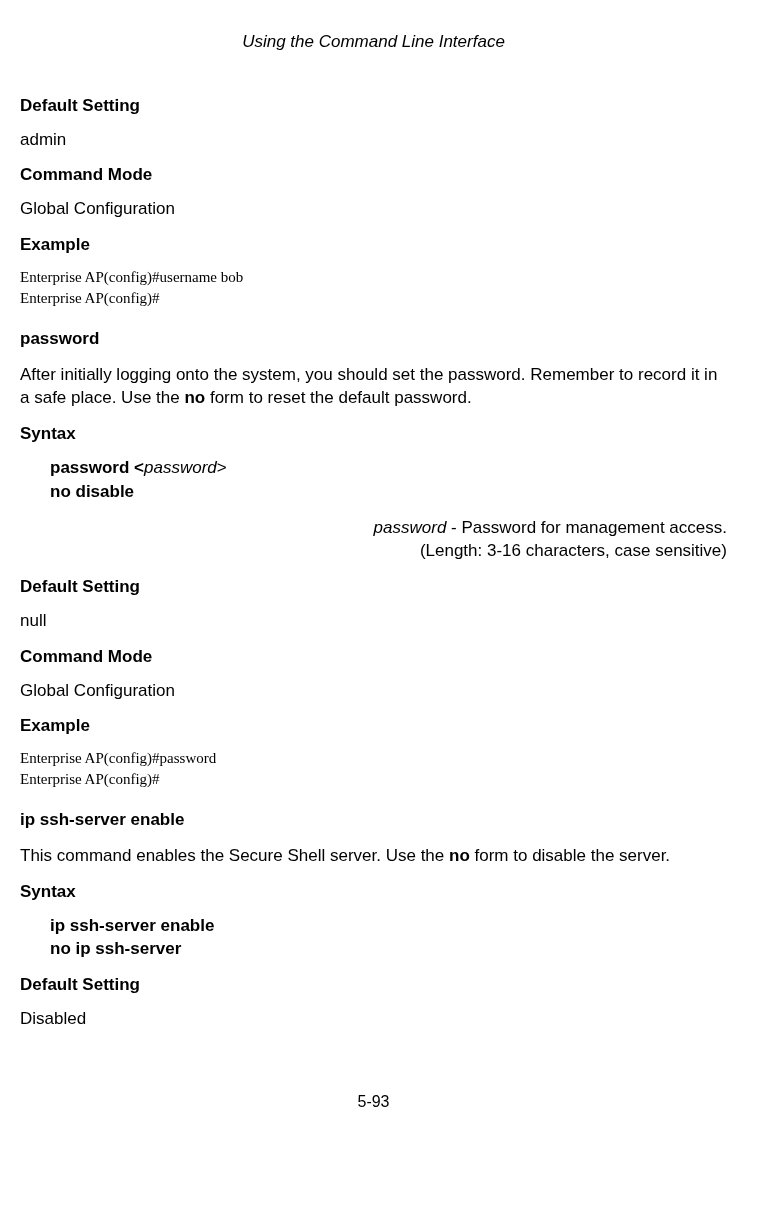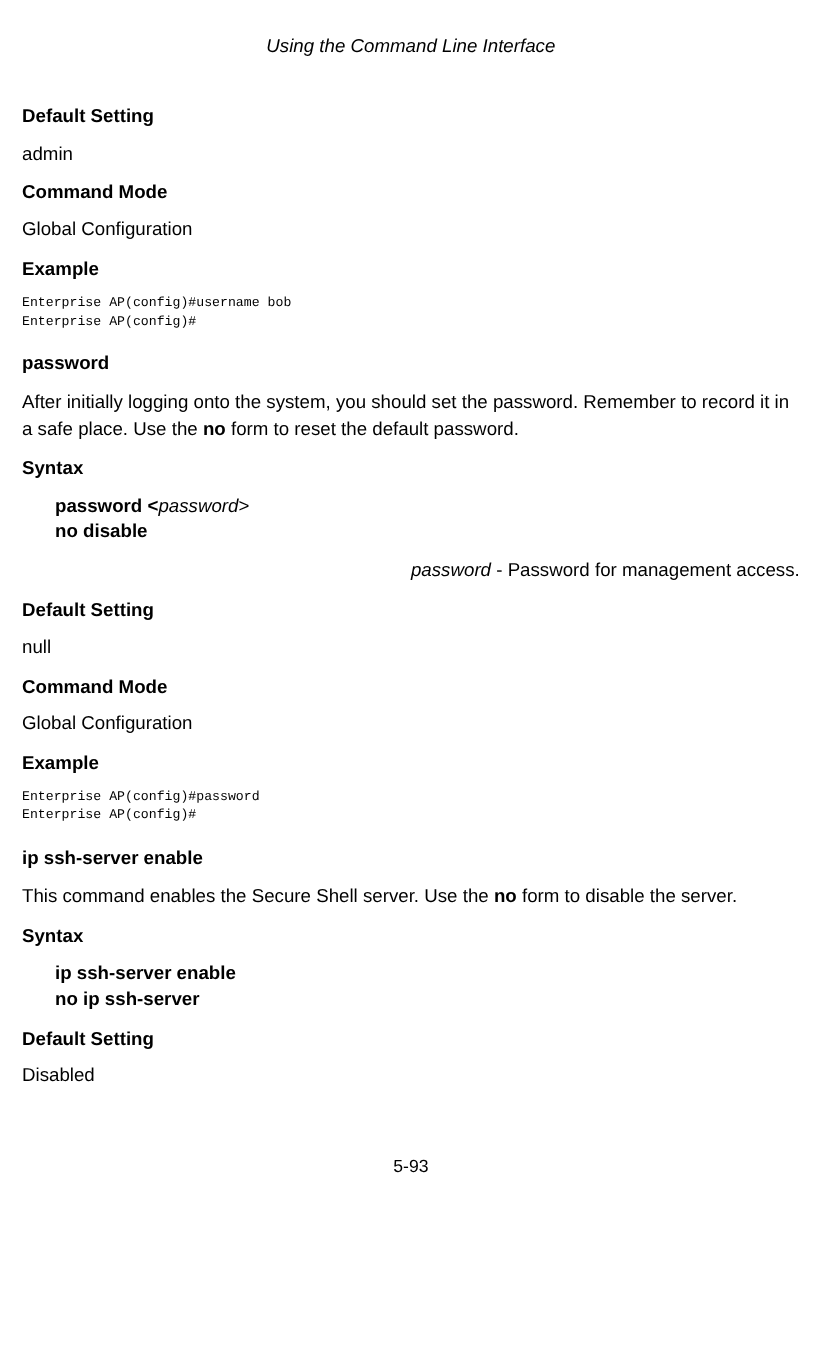--- a/index.html
+++ b/index.html
@@ -25,22 +25,22 @@
     }
     .indent {
       margin-bottom: 10px;
     }
     .indent2 {
       margin-left: 48px;
       margin-bottom: 10px;
       text-align: right;
     }
     .code {
-      font-family: Liberation Mono, monospace;
-      font-size: 12px;
+      font-family: Liberation Serif, serif;
+      font-size: 15px;
       white-space: pre;
       margin: 8px 0 14px 0;
     }
     .body-text {
       margin-top: 12px;
       margin-bottom: 10px;
     }
     .footer {
       text-align: center;
       margin-top: 60px;
@@ -78,20 +78,21 @@
 </div>
 
 <div class="h-bold">Syntax</div>
 <div class="syntax-line">
   <span class="bold">password &lt;</span><span class="italic">password</span><span>&gt;</span>
 </div>
 <div class="syntax-line bold">no disable</div>
 
 <div class="indent2" style="margin-top:12px;">
   <span class="italic">password</span><span> - Password for management access.</span><br>
+  <span>(Length: 3-16 characters, case sensitive)</span>
 </div>
 
 <div class="h-bold">Default Setting</div>
 <div class="indent">null</div>
 
 <div class="h-bold">Command Mode</div>
 <div class="indent">Global Configuration</div>
 
 <div class="h-bold">Example</div>
 <div class="code">Enterprise AP(config)#password

